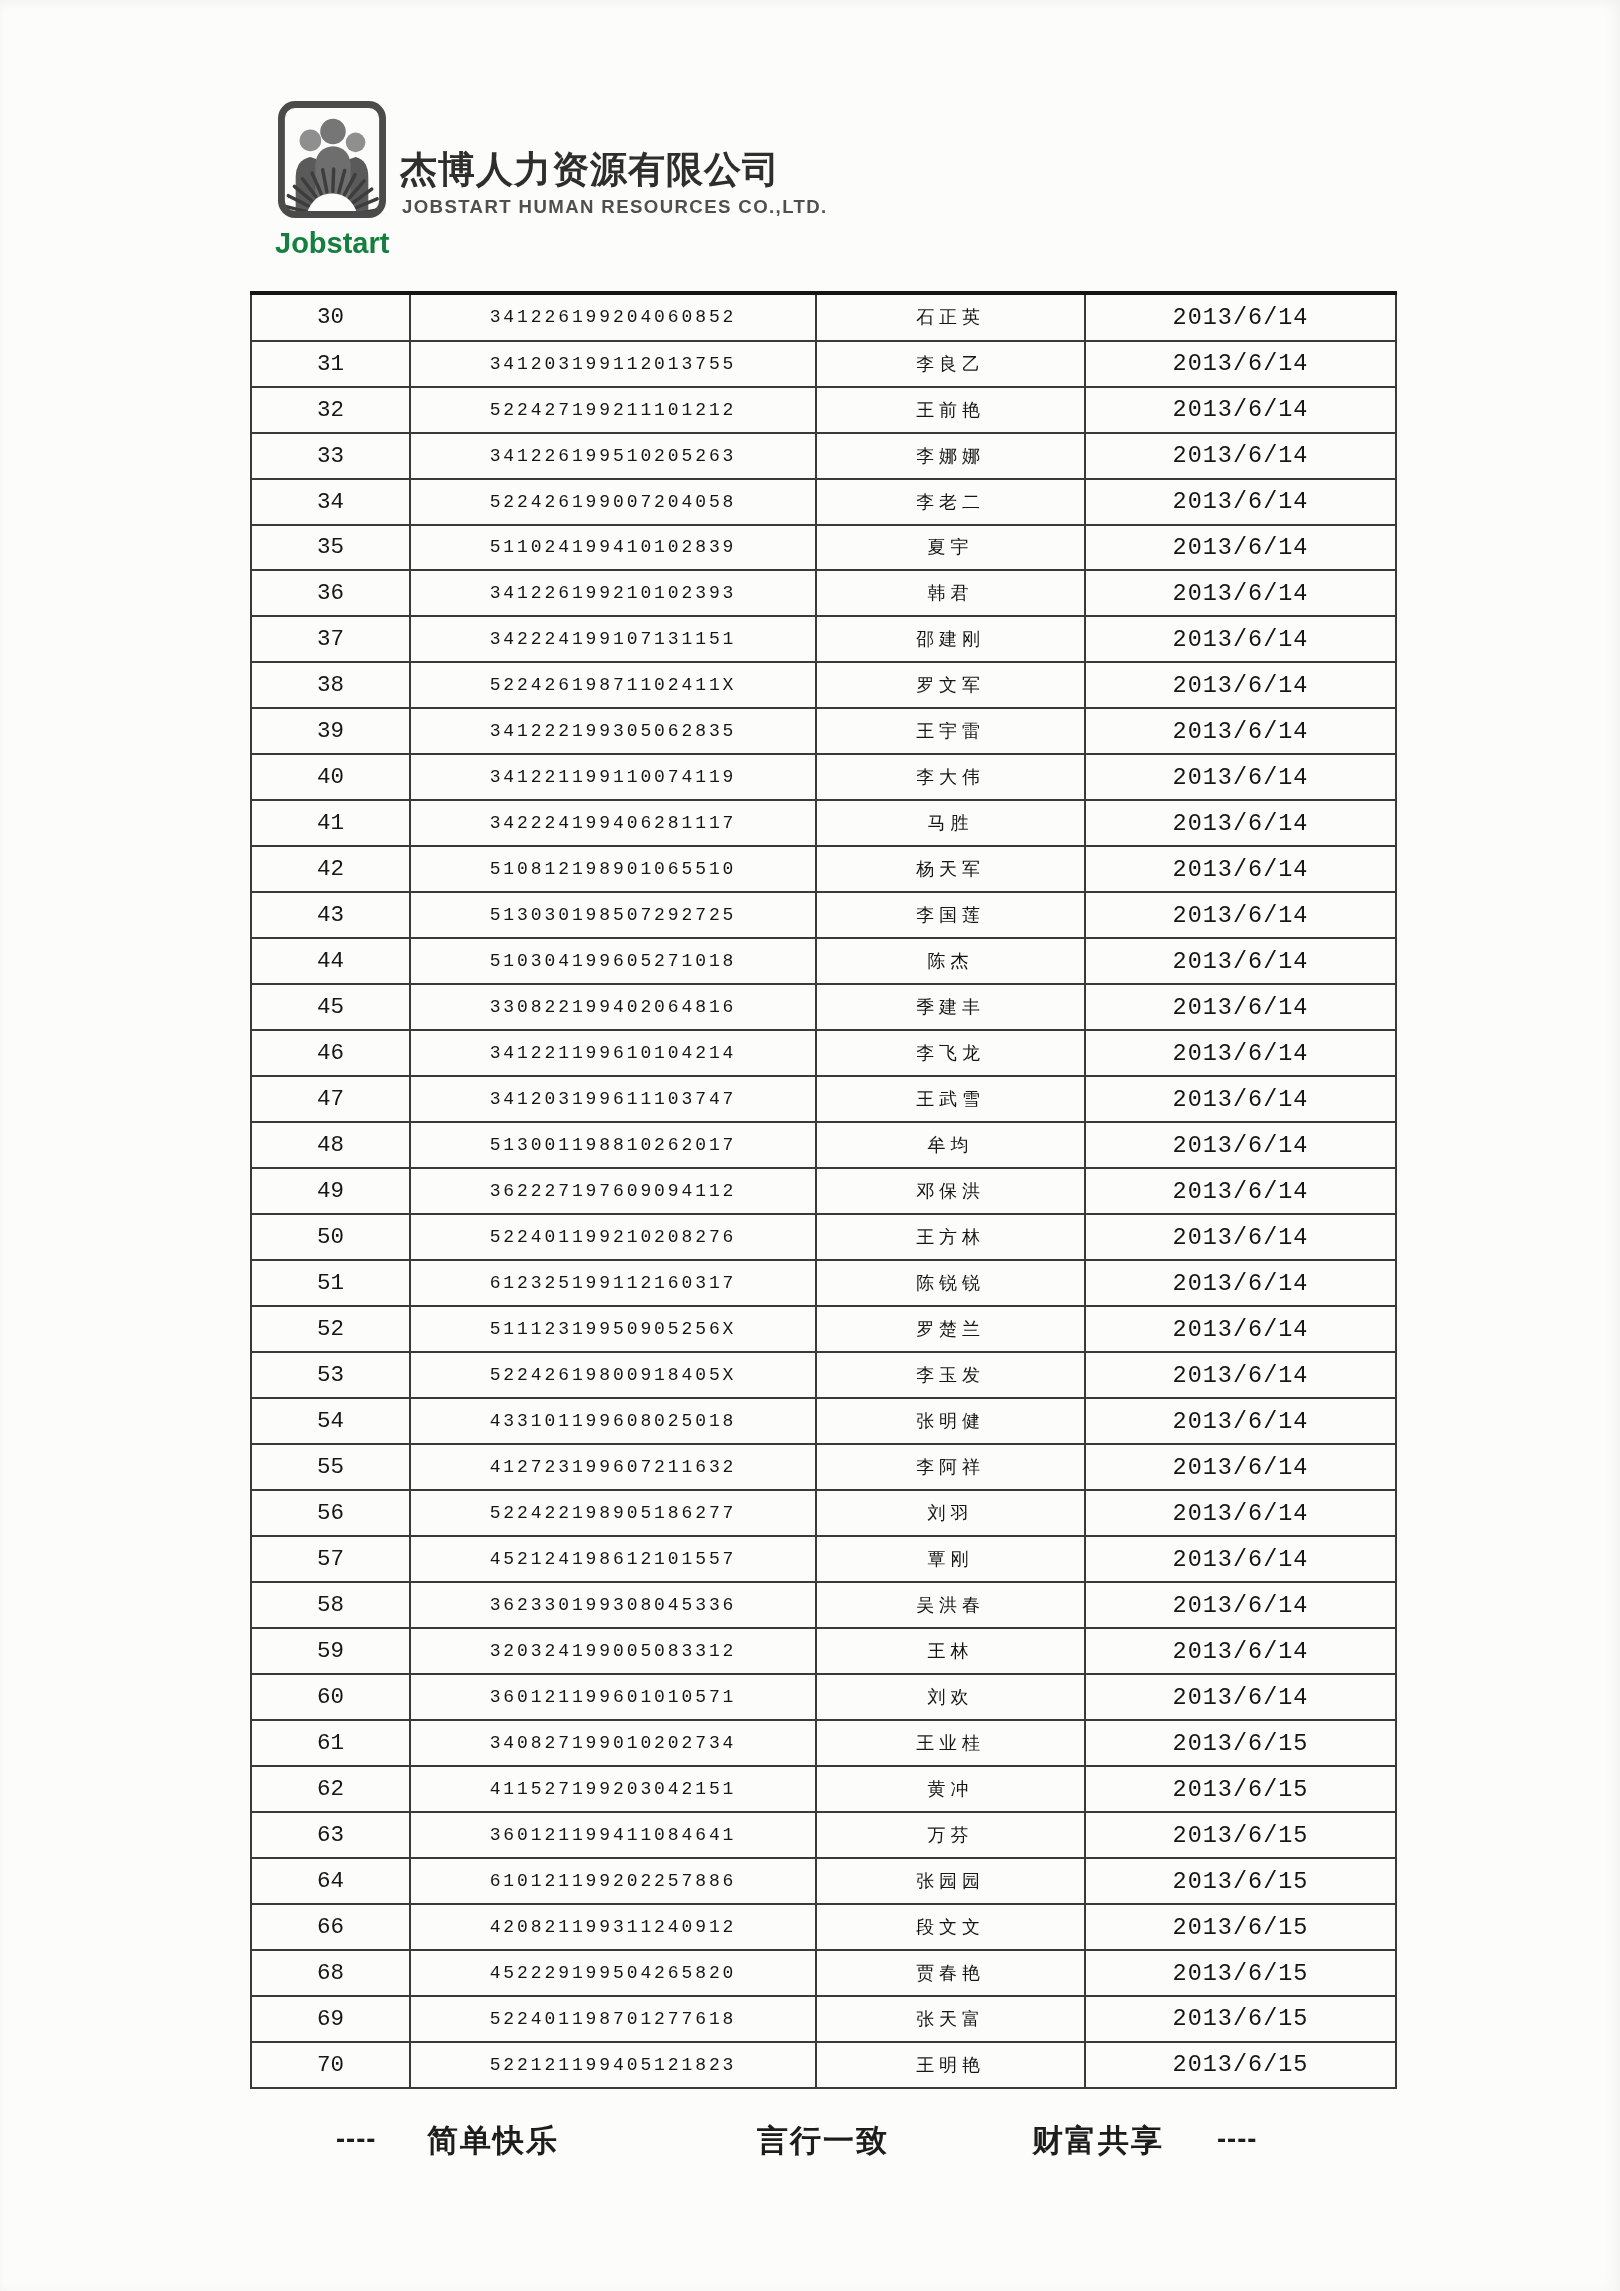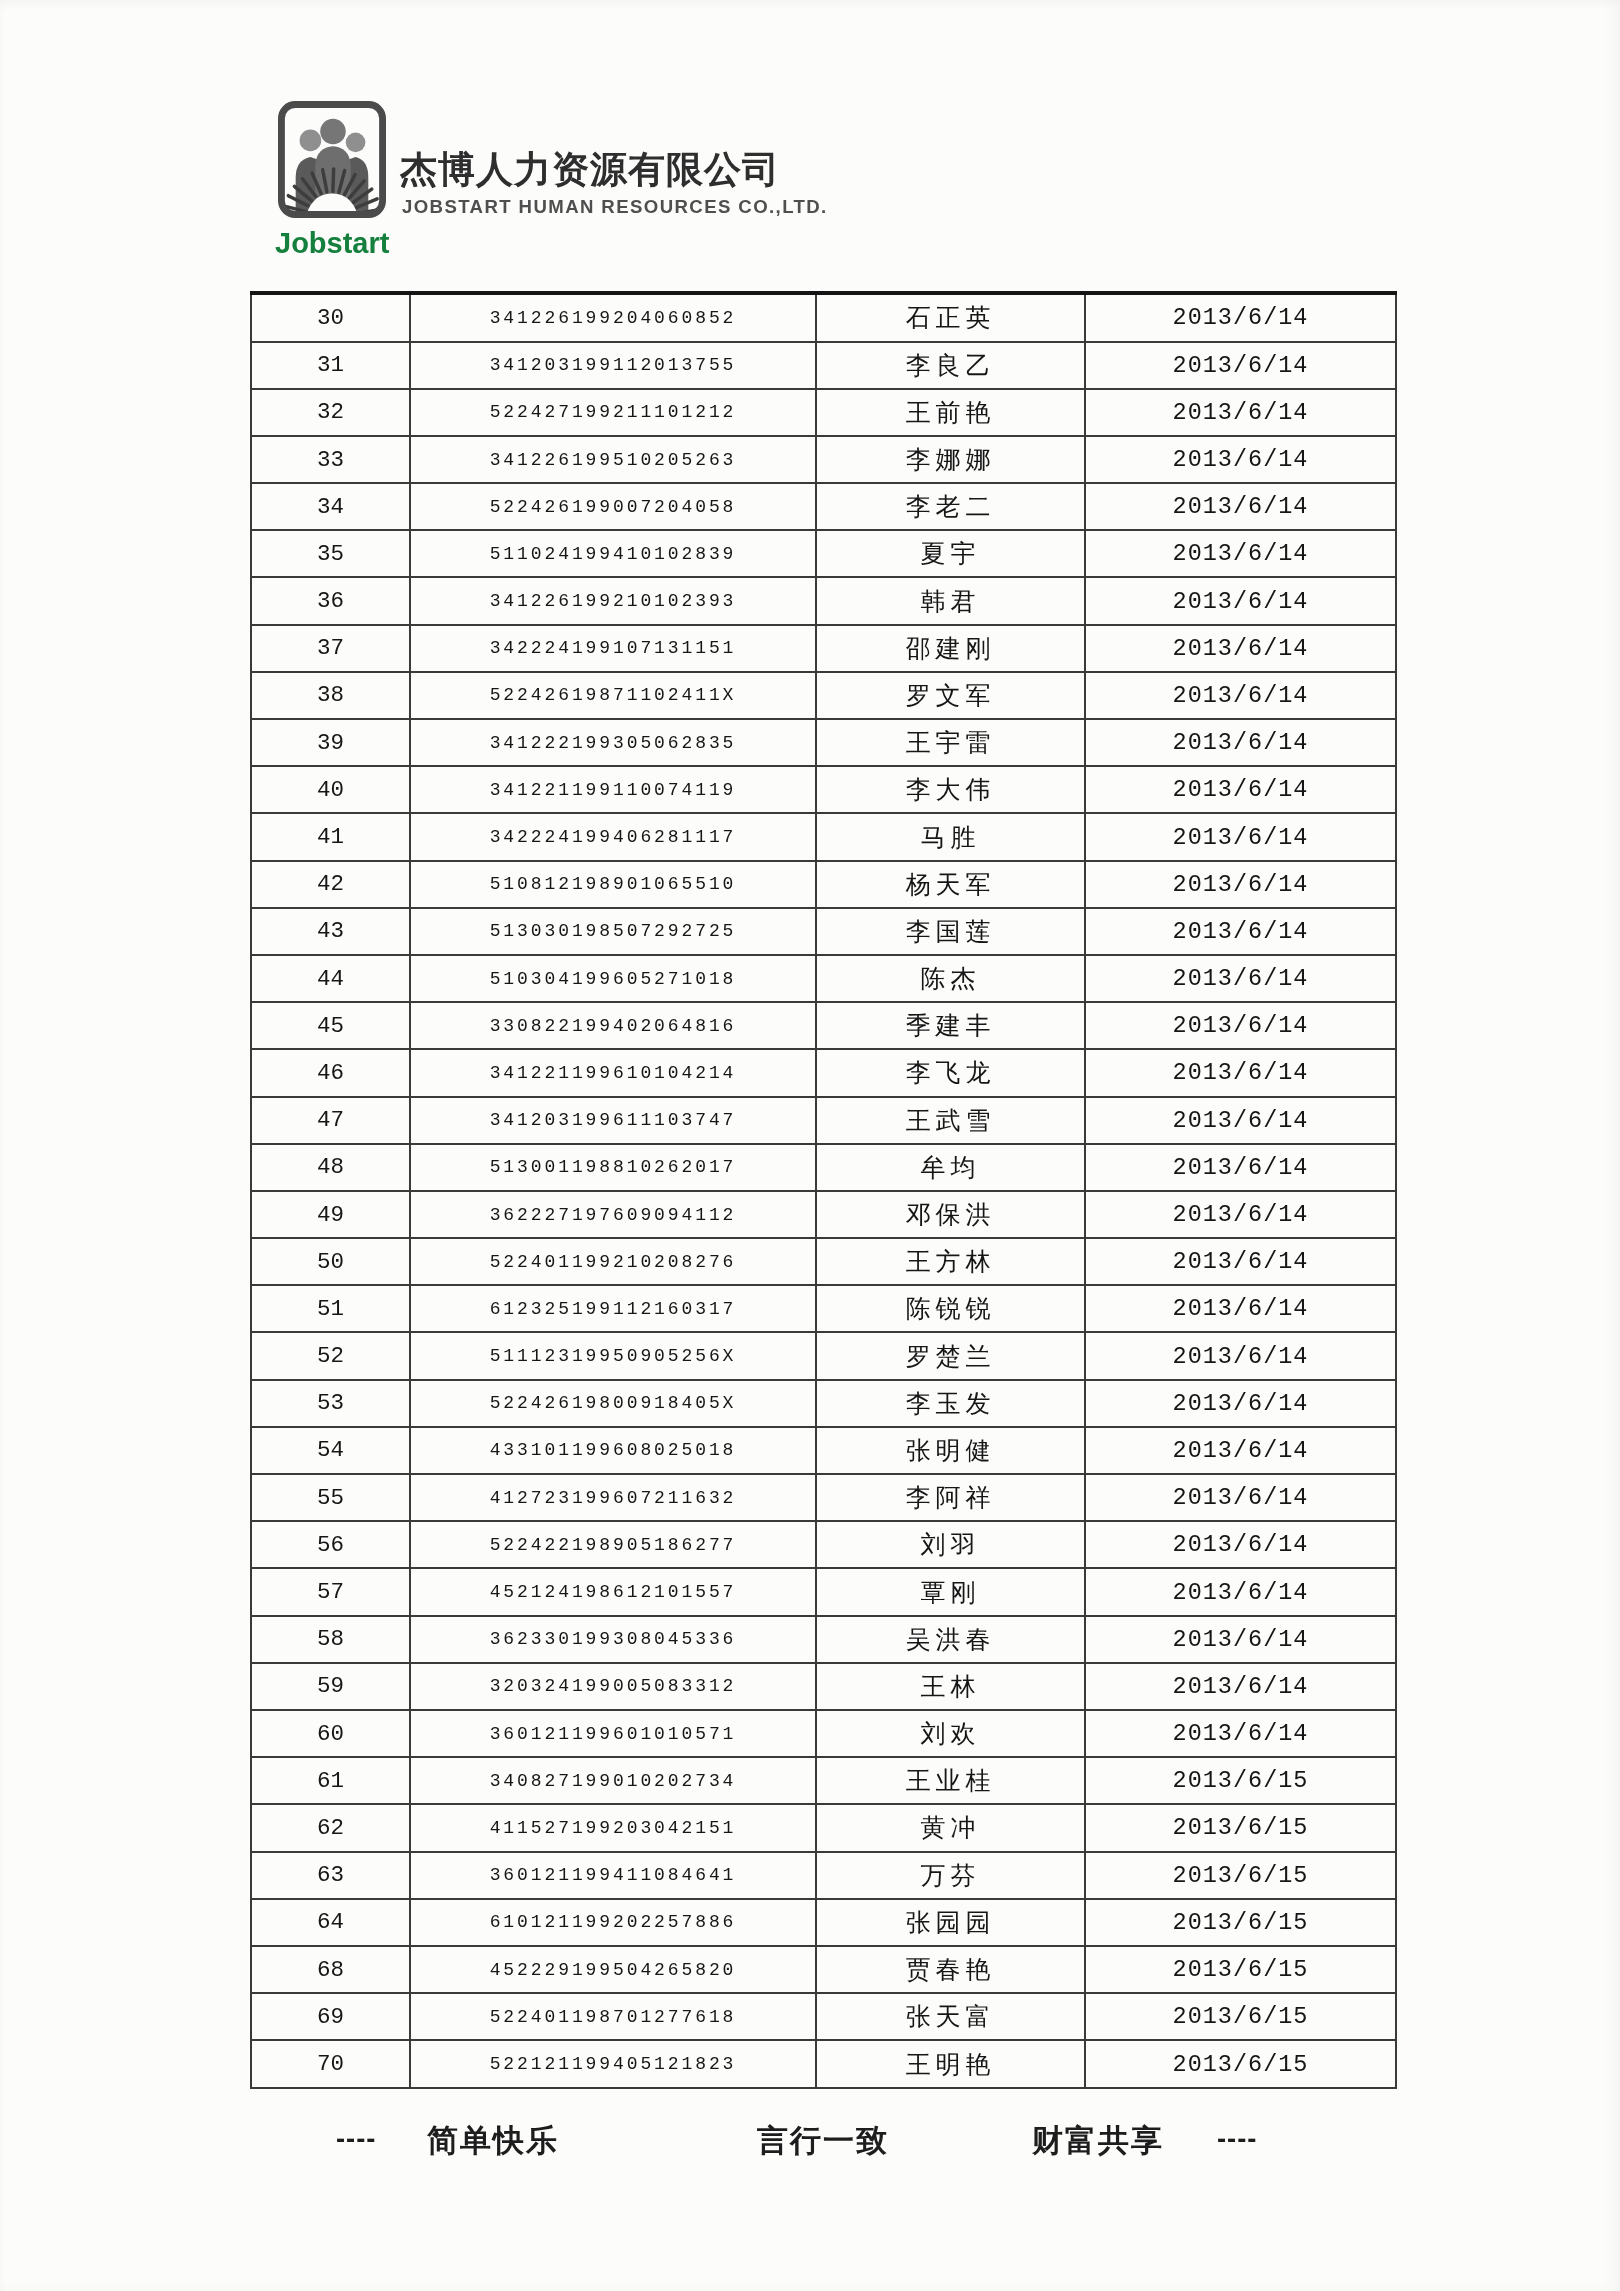--- a/index.html
+++ b/index.html
@@ -39,21 +39,21 @@
     font-family:Liberation Mono, monospace;
   }
   table.roster td{
     border:2px solid #3a3a3a;
     text-align:center;vertical-align:middle;
     padding:0;color:#161616;
     white-space:nowrap;overflow:hidden;
   }
   td.c0{font-size:22.5px;}
   td.c1{font-size:18px;letter-spacing:2.9px;}
-  td.c2{font-size:25px;letter-spacing:4.9px;margin-left:24px;}
+  td.c2{font-size:18px;letter-spacing:4.9px;margin-left:24px;}
   td.c3{font-size:23.5px;letter-spacing:1px;margin-left:41px;}
   
   .footer-item{
     position:absolute;top:2120px;
     font-family:"Liberation Sans","DejaVu Sans",sans-serif;
     font-weight:700;font-size:31px;color:#1d1d1d;letter-spacing:2px;
   }
   .dash{font-size:27.4px;letter-spacing:1px;top:2123px;}
   .f-dash-l{left:336px;}
   .f-s1{left:427px;}
@@ -314,20 +314,26 @@
           <td class="c2">万芬</td>
           <td class="c3">2013/6/15</td>
         </tr>
         <tr>
           <td class="c0">64</td>
           <td class="c1">610121199202257886</td>
           <td class="c2">张园园</td>
           <td class="c3">2013/6/15</td>
         </tr>
         <tr>
+          <td class="c0">66</td>
+          <td class="c1">420821199311240912</td>
+          <td class="c2">段文文</td>
+          <td class="c3">2013/6/15</td>
+        </tr>
+        <tr>
           <td class="c0">68</td>
           <td class="c1">452229199504265820</td>
           <td class="c2">贾春艳</td>
           <td class="c3">2013/6/15</td>
         </tr>
         <tr>
           <td class="c0">69</td>
           <td class="c1">522401198701277618</td>
           <td class="c2">张天富</td>
           <td class="c3">2013/6/15</td>

